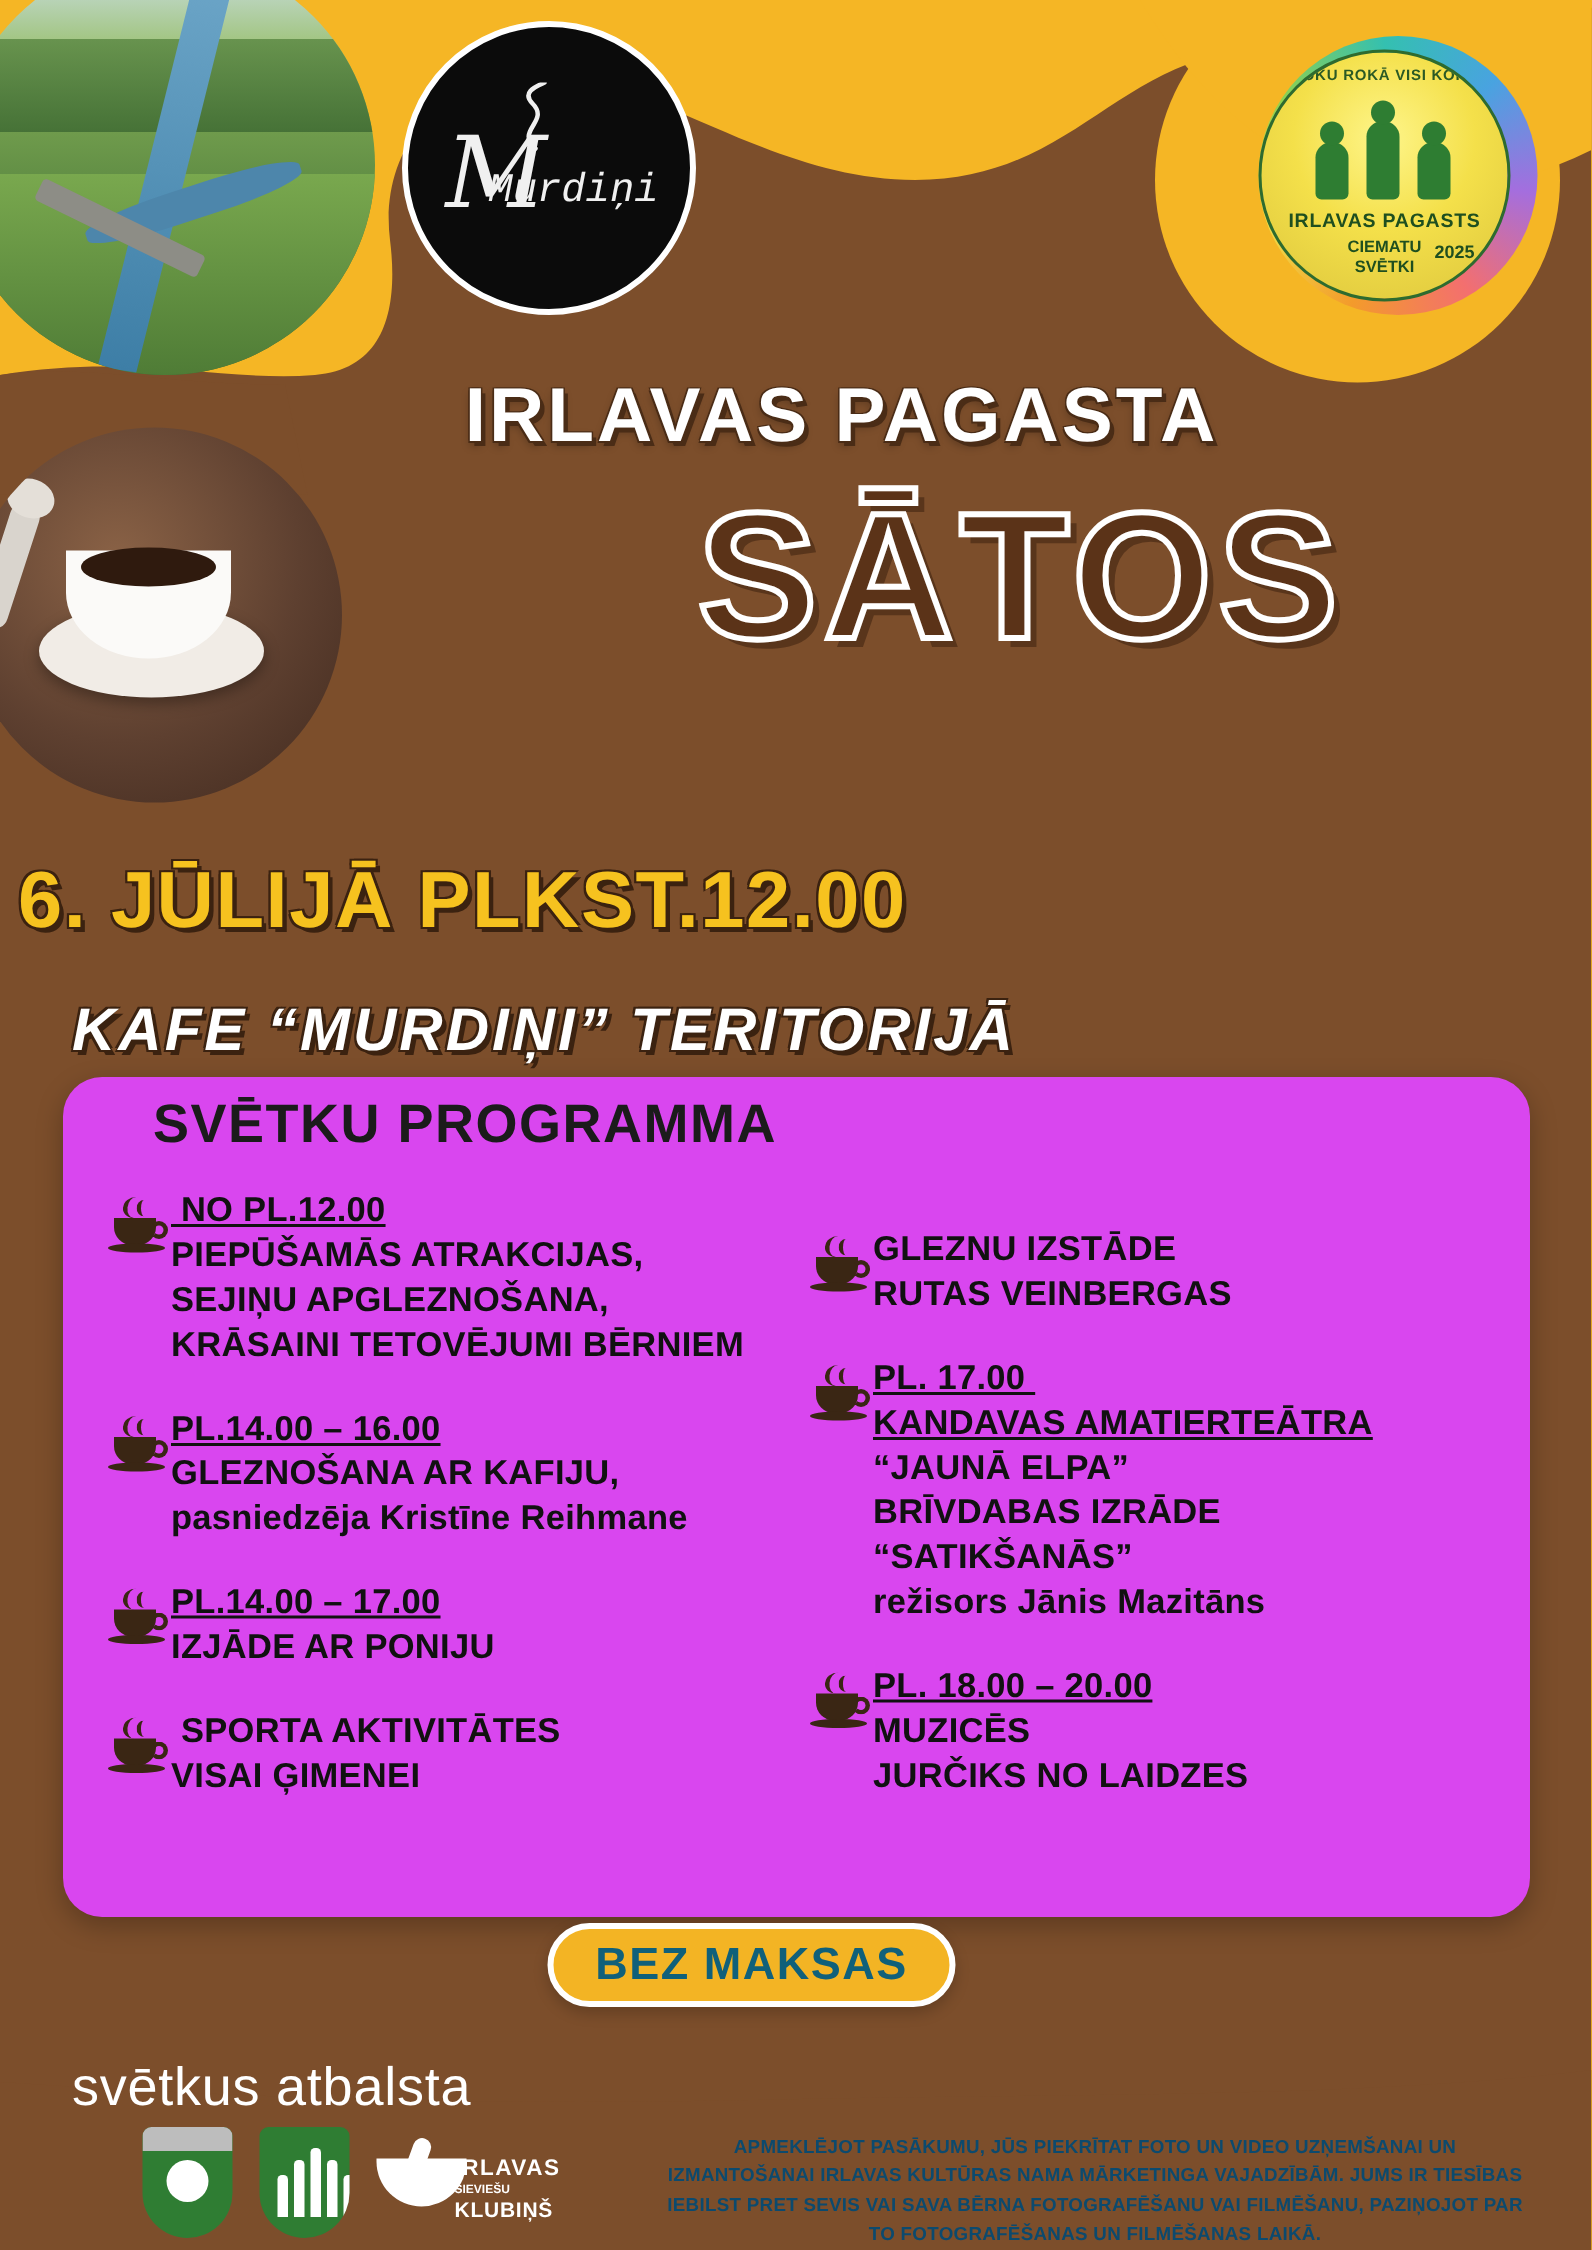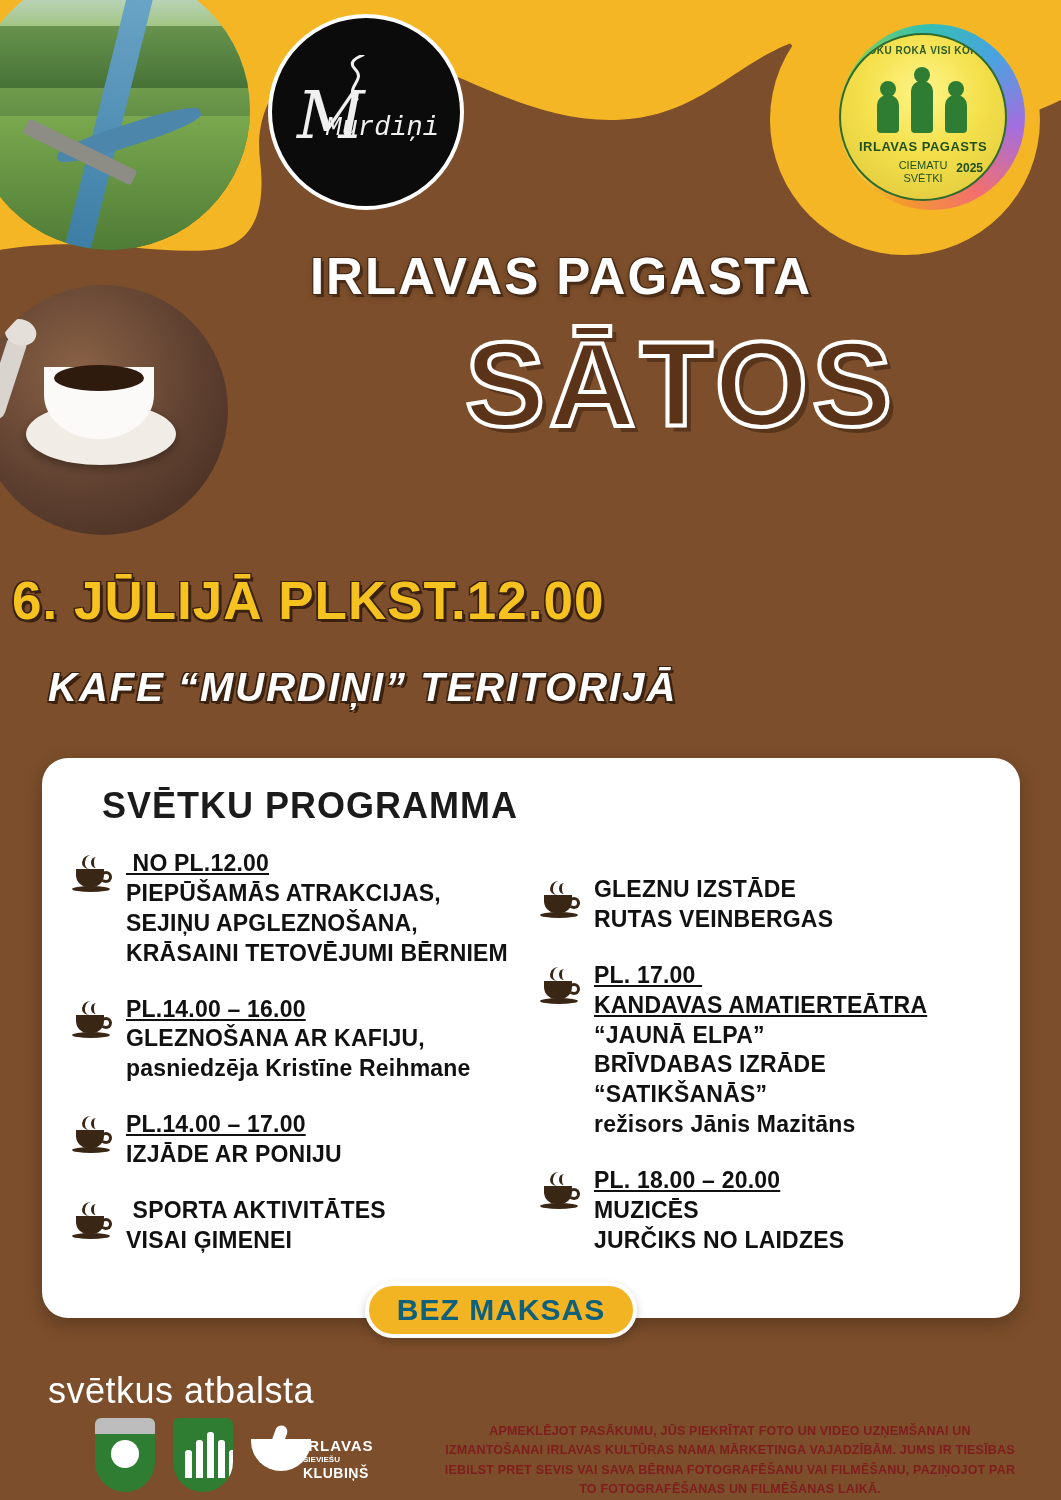--- a/index.html
+++ b/index.html
@@ -198,21 +198,21 @@
   .logo-badge .p1 { left: 2px; height: 38px; }
   .logo-badge .p2 { left: 36px; height: 52px; }
   .logo-badge .p3 { left: 70px; height: 38px; }
   .logo-badge .name {
     position: absolute; left: 0; right: 0; top: 104px;
     text-align: center; font-size: 13px; font-weight: bold;
     color: #1f4f1f; letter-spacing: .5px;
   }
   .logo-badge .sub {
     position: absolute; left: 0; right: 0; top: 124px;
-    text-align: center; font-size: 11px; font-weight: normal;
+    text-align: center; font-size: 11px; font-weight: bold;
     color: #1f4f1f; line-height: 1.15;
   }
   .logo-badge .year {
     position: absolute; right: 22px; top: 126px;
     font-size: 12px; font-weight: bold; color: #1f4f1f;
   }
 
   
   .title-block {
     position: absolute;
@@ -262,44 +262,44 @@
     font-size: 40px;
     color: #ffffff;
     letter-spacing: 2px;
     text-shadow: 3px 3px 0 #3b2210, -1.5px -1.5px 0 #3b2210,
                  1.5px -1.5px 0 #3b2210, -1.5px 1.5px 0 #3b2210;
   }
 
   
   .panel {
     position: absolute;
-    left: 42px; top: 758px;
+    left: 42px; top: 718px;
     width: 978px; height: 560px;
-    background: #ffffff;
+    background: #d946ef;
     border-radius: 26px;
     box-shadow: 0 6px 18px rgba(0,0,0,.25);
-    padding: 27px 30px;
+    padding: 10px 30px;
   }
   .panel h2 {
     margin: 0 0 22px 30px;
     font-size: 36px;
     font-weight: bold;
     letter-spacing: 1px;
     color: #1b1b1b;
   }
   .cols {
     display: flex;
     gap: 18px;
   }
   .col { width: 50%; }
   .col.right { padding-top: 26px; }
 
   .item {
     display: flex;
-    gap: 14px;
+    gap: 2px;
     margin-bottom: 26px;
   }
   .cup-icon {
     flex: 0 0 auto;
     width: 40px; height: 40px;
     position: relative;
     margin-top: 6px;
   }
   .cup-icon .body {
     position: absolute;
@@ -437,21 +437,21 @@
   }
 
   .disclaimer {
     position: absolute;
     left: 440px; top: 1422px;
     width: 580px;
     text-align: center;
     font-size: 12.5px;
     font-weight: bold;
     line-height: 1.55;
-    color: #7f1d1d;
+    color: #0c4a6e;
     letter-spacing: .2px;
   }
 </style>
 </head>
 <body>
 
 <div class="poster">
 
   <svg class="brown-blob" viewBox="0 0 1061 1500" preserveAspectRatio="none">
     <path d="M0,0 L250,0 C250,70 300,120 370,130 C470,145 560,110 640,60 C700,22 760,0 830,0 L1061,0

